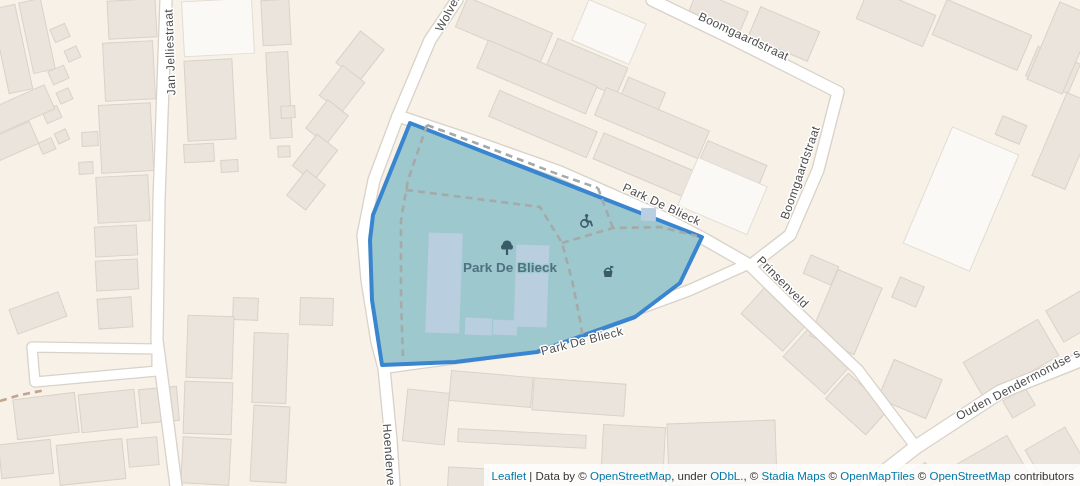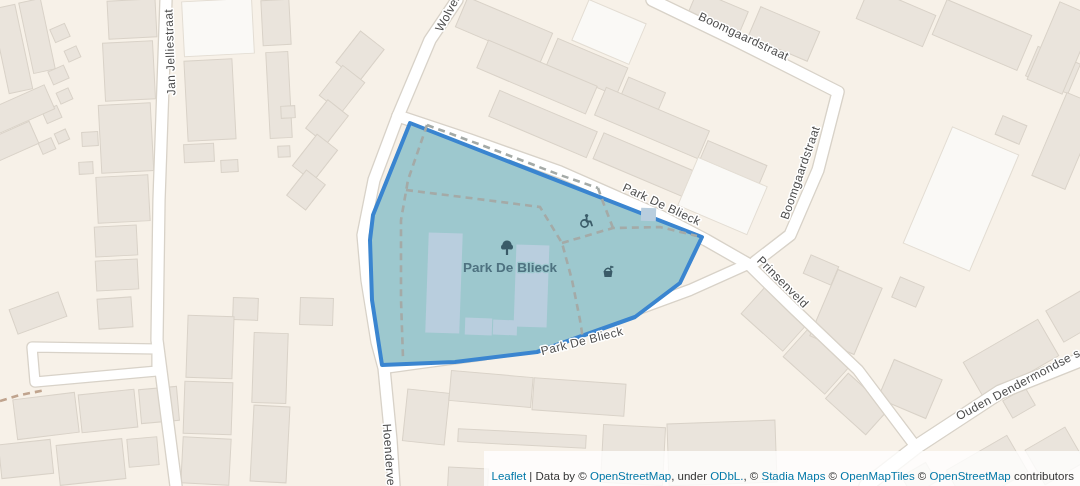--- a/index.html
+++ b/index.html
@@ -1,19 +1,19 @@
 <!DOCTYPE html>
 <html><head>
 <meta charset="utf-8">
 <style>
   html,body{margin:0;padding:0;background:#ddd;}
   #stage{position:relative;width:1080px;height:486px;overflow:hidden;
          font-family:"Liberation Sans",sans-serif;}
   #map-svg{position:absolute;left:0;top:0;}
-  #attribution{position:absolute;right:0;bottom:0;padding:18px 6px 3px 8px;
+  #attribution{position:absolute;right:0;bottom:0;padding:5px 6px 3px 8px;
     font-size:11.5px;line-height:14px;white-space:nowrap;}
   #attribution a{text-decoration:none;cursor:pointer;}
   .st-label{font-size:12px;letter-spacing:.4px;paint-order:stroke;stroke-linejoin:round;}
   .park-label{font-size:13.5px;font-weight:bold;paint-order:stroke;stroke-linejoin:round;}
 </style>
 </head>
 <body>
 
 <div id="stage">
   <svg id="map-svg" width="1080" height="486" viewBox="0 0 1080 486" xmlns="http://www.w3.org/2000/svg">

